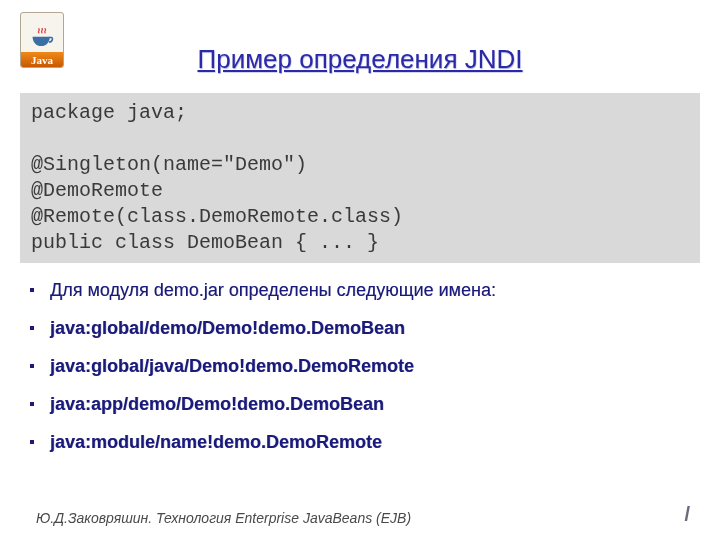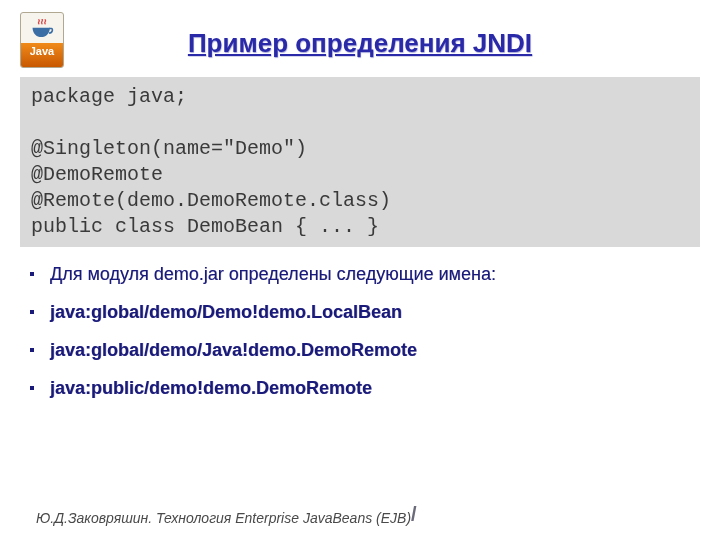--- a/index.html
+++ b/index.html
@@ -31,30 +31,30 @@
     margin-bottom: 2px;
   }
   .logo .label {
     background: #e76f00;
     background: linear-gradient(#f08a1a,#c85800);
     color: #fff;
     font-size: 11px;
     font-weight: bold;
     width: 100%;
     text-align: center;
-    padding: 2px 0 10px 0;
+    padding: 2px 0 1px 0;
     border-radius: 0 0 2px 2px;
-    font-family: Liberation Sans, sans-serif;
+    font-family: Liberation Serif, serif;
   }
   .title {
     text-align: center;
-    padding-top: 28px;
+    padding-top: 44px;
     color: #2a2aa8;
     font-size: 26px;
-    font-weight: bold;
+    font-weight: normal;
     text-decoration: underline;
     text-shadow: 0.5px 0.5px 1px rgba(42,42,168,0.4);
   }
   .codebox {
     margin: 18px 20px 0 20px;
     padding: 6px 10px 6px 10px;
     background: #d9d9d9;
     font-family: "Courier New", Courier, monospace;
     font-size: 20px;
     line-height: 26px;
@@ -88,20 +88,21 @@
   }
   .list .jndi {
     font-weight: bold;
   }
   .footer {
     position: absolute;
     bottom: 14px;
     left: 36px;
     right: 30px;
     display: flex;
+    justify-content: space-between;
     align-items: flex-end;
     font-size: 14px;
     color: #4a4a4a;
   }
   .footer .author {
     font-style: italic;
   }
   .footer .pagenum {
     color: #6a6a7a;
     font-size: 20px;
@@ -120,26 +121,27 @@
   </svg>
   <div class="label">Java</div>
 </div>
 
 <div class="title">Пример определения JNDI</div>
 
 <div class="codebox"><span>package java;</span>
 <span></span>
 <span>@Singleton(name="Demo")</span>
 <span>@DemoRemote</span>
-<span>@Remote(demo.DemoRemote.class)</span>
+<span>@Remote(class.DemoRemote.class)</span>
 <span>public class DemoBean { ... }</span></div>
 
 <div class="list">
   <div class="item intro">Для модуля demo.jar определены следующие имена:</div>
-  <div class="item jndi">java:global/demo/Demo!demo.LocalBean</div>
-  <div class="item jndi">java:global/demo/Java!demo.DemoRemote</div>
-  <div class="item jndi">java:public/demo!demo.DemoRemote</div>
+  <div class="item jndi">java:global/demo/Demo!demo.DemoBean</div>
+  <div class="item jndi">java:global/java/Demo!demo.DemoRemote</div>
+  <div class="item jndi">java:app/demo/Demo!demo.DemoBean</div>
+  <div class="item jndi">java:module/name!demo.DemoRemote</div>
 </div>
 
 <div class="footer">
   <div class="author">Ю.Д.Заковряшин. Технология Enterprise JavaBeans (EJB)</div>
   <div class="pagenum">/</div>
 </div>
 
 </body></html>

